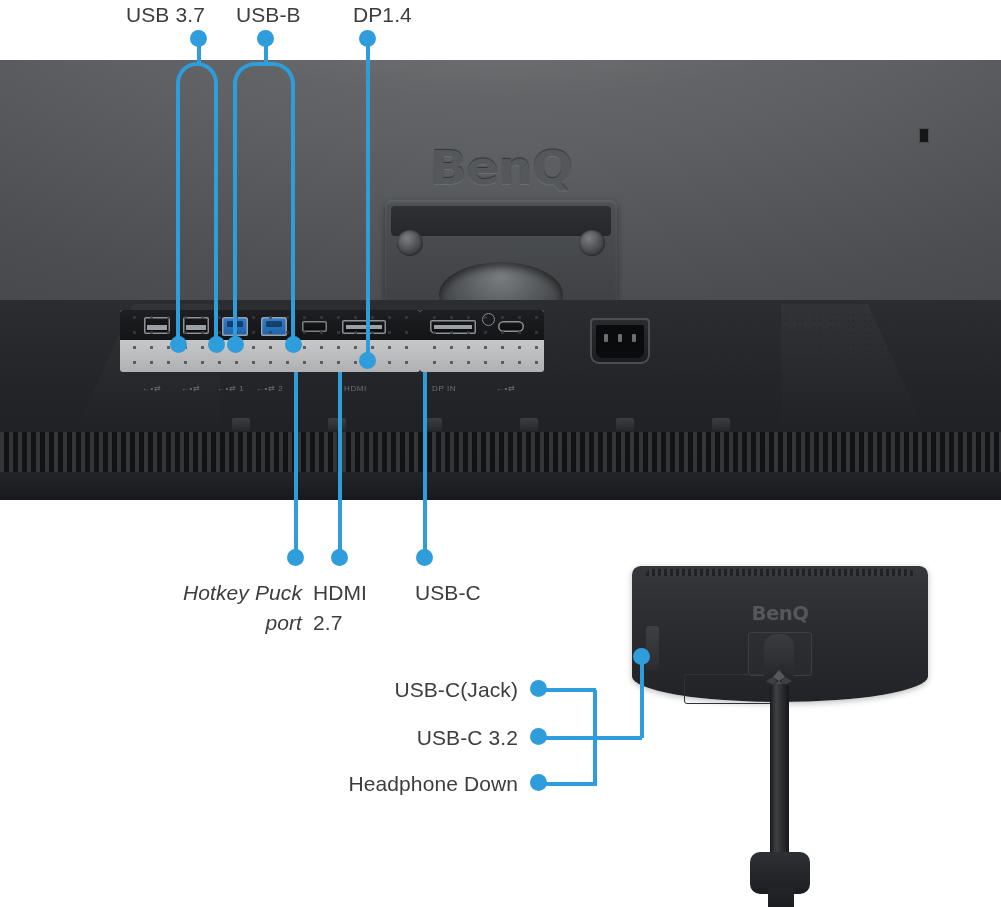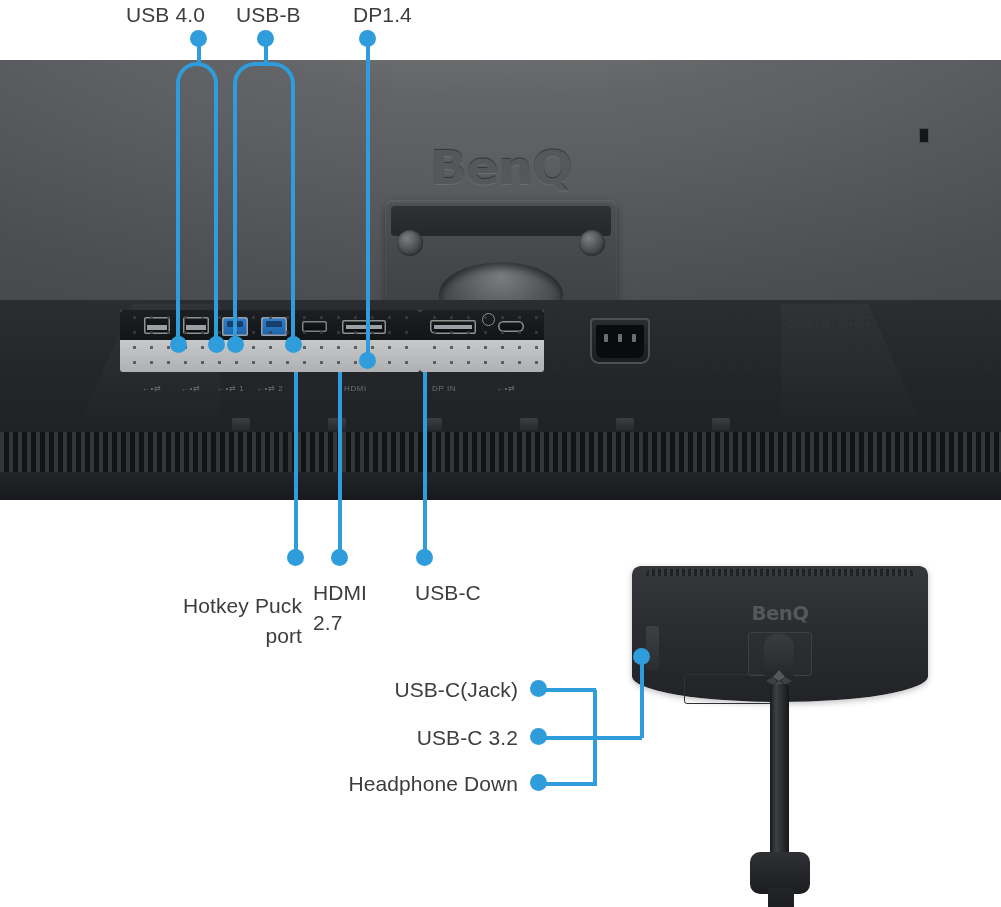--- a/index.html
+++ b/index.html
@@ -457,21 +457,21 @@
     <div class="clip" style="left:246px;"></div>
     <div class="clip" style="left:342px;"></div>
     <div class="clip" style="left:438px;"></div>
     <div class="clip" style="left:534px;"></div>
     <div class="clip" style="left:630px;"></div>
     <div class="clip" style="left:726px;"></div>
     <div class="grille"></div>
     <div class="grille-edge"></div>
   </div>
 
-  <div class="lbl" style="left:126px; top:0px;">USB 4.0</div>
+  <div class="lbl" style="left:126px; top:0px;">USB 3.7</div>
   <div class="dot" style="left:190px; top:30px;"></div>
   <div class="vline" style="left:196.5px; top:44px; height:20px;"></div>
   <div class="bracket" style="left:176px; top:62px; width:42px; height:24px;"></div>
   <div class="vline" style="left:176px; top:84px; height:257px;"></div>
   <div class="vline" style="left:214px; top:84px; height:257px;"></div>
   <div class="dot" style="left:169.5px; top:336px;"></div>
   <div class="dot" style="left:207.5px; top:336px;"></div>
 
   <div class="lbl" style="left:236px; top:0px;">USB-B</div>
   <div class="dot" style="left:257px; top:30px;"></div>
@@ -482,21 +482,21 @@
   <div class="dot" style="left:226.5px; top:336px;"></div>
   <div class="dot" style="left:284.5px; top:336px;"></div>
 
   <div class="lbl" style="left:353px; top:0px;">DP1.4</div>
   <div class="dot" style="left:359px; top:30px;"></div>
   <div class="vline" style="left:365.5px; top:44px; height:313px;"></div>
   <div class="dot" style="left:359px; top:352px;"></div>
 
   <div class="vline" style="left:293.5px; top:372px; height:186px;"></div>
   <div class="dot" style="left:287px; top:549px;"></div>
-  <div class="lbl r" style="left:170px; top:591px; width:132px;">
+  <div class="lbl r" style="left:170px; top:578px; width:132px;font-style:italic;">
     <span>Hotkey Puck</span><br>
     <span>port</span>
   </div>
 
   <div class="vline" style="left:337.5px; top:372px; height:186px;"></div>
   <div class="dot" style="left:331px; top:549px;"></div>
   <div class="lbl" style="left:313px; top:578px;">
     <span>HDMI</span><br>
     <span>2.7</span>
   </div>

